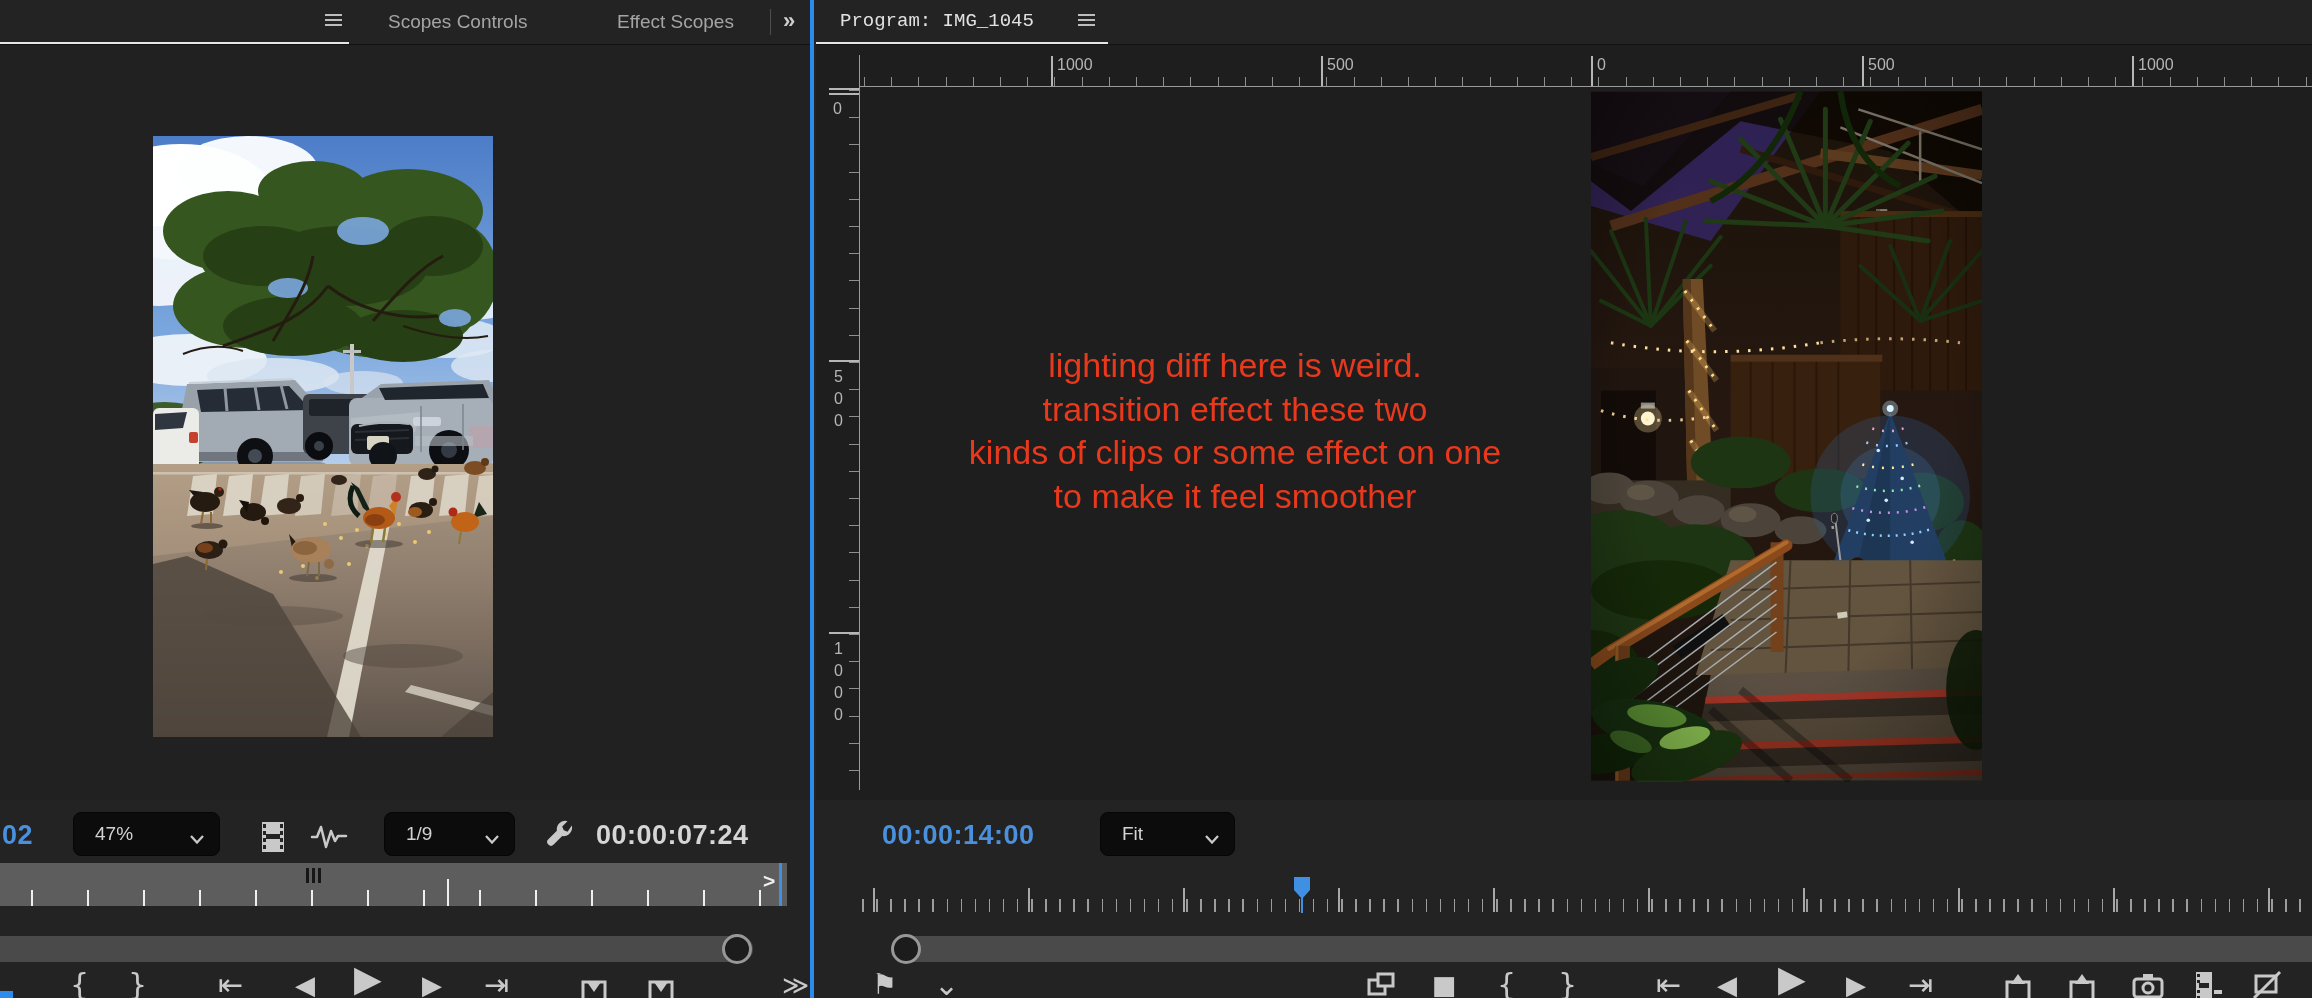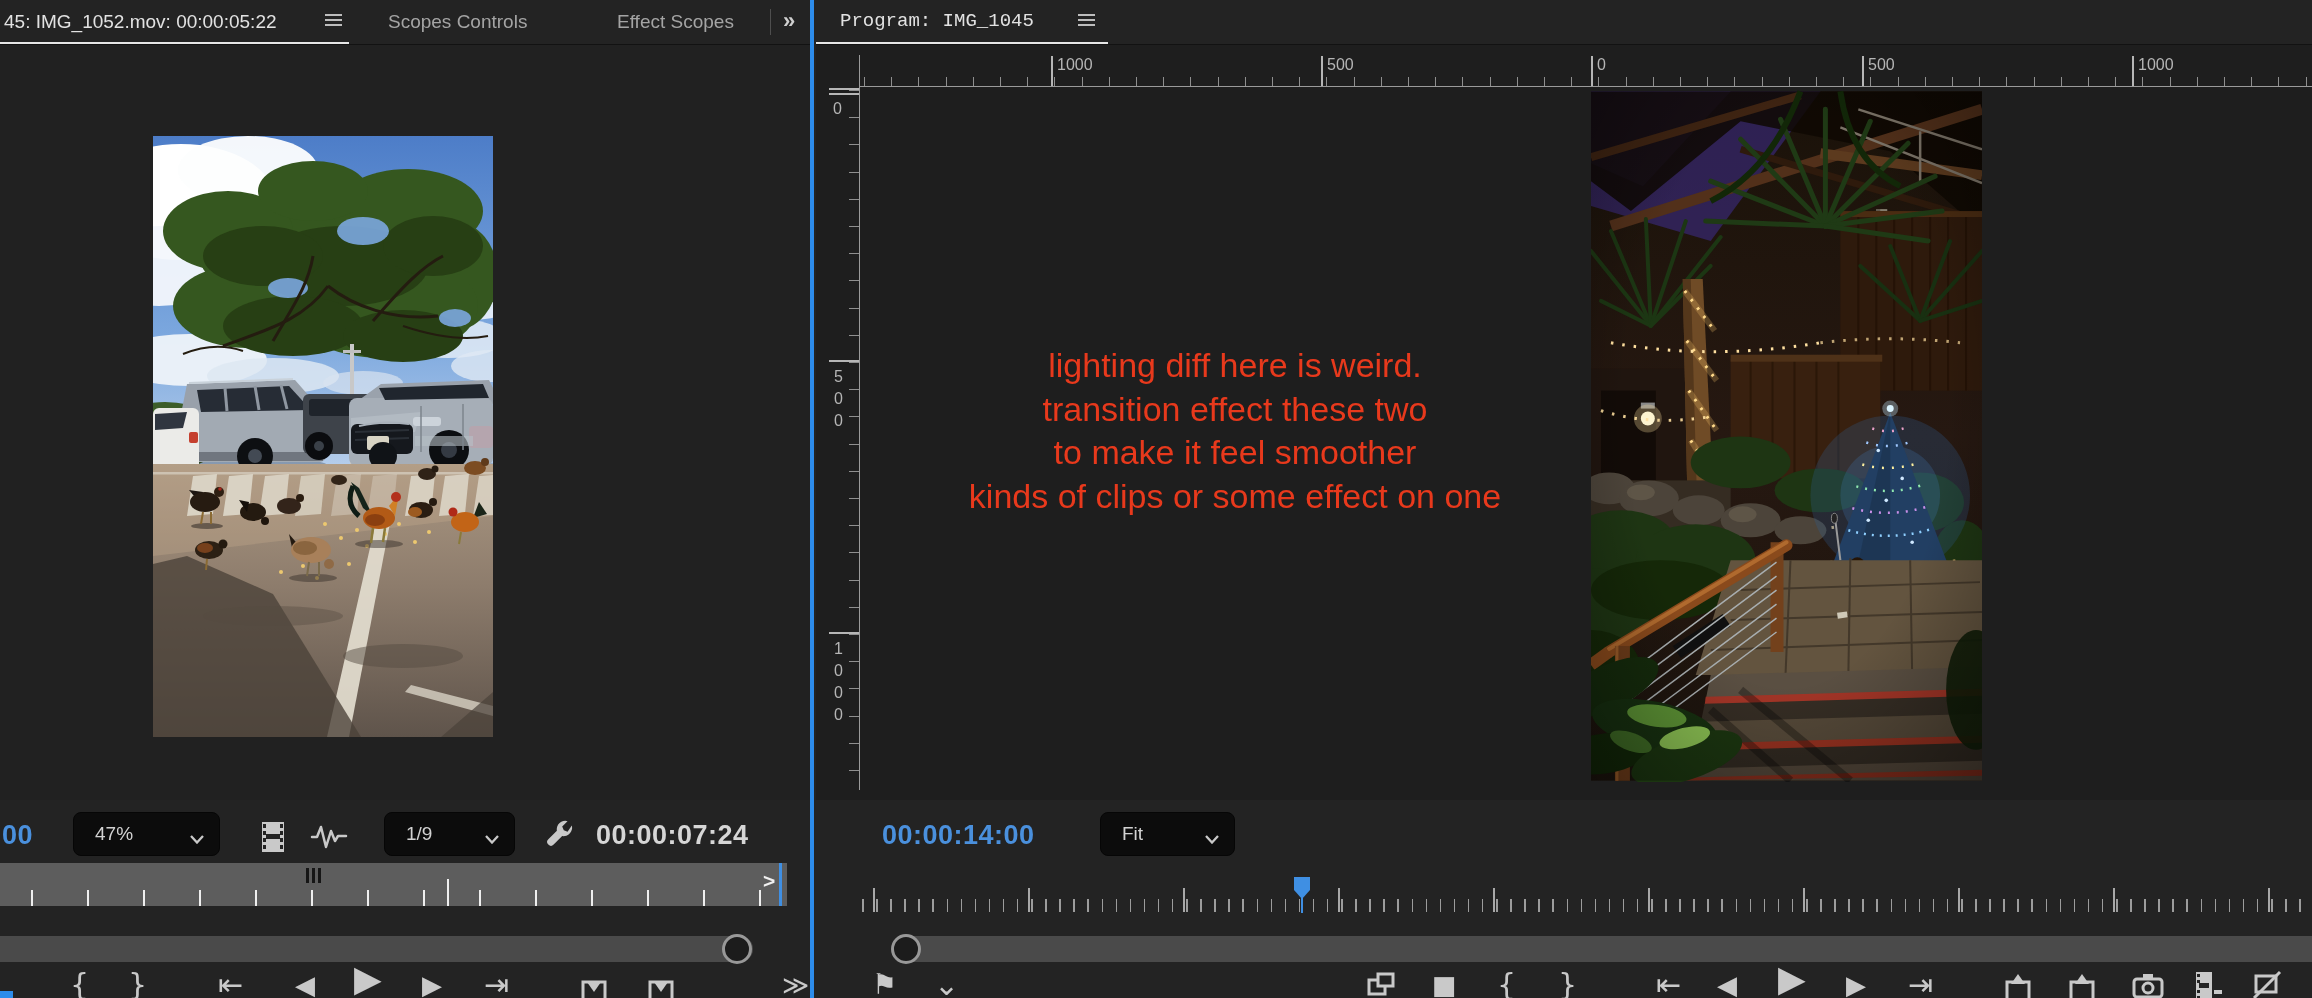--- a/index.html
+++ b/index.html
@@ -72,21 +72,20 @@
               font-size:34px;line-height:43.5px;color:#e8391c;font-weight:400;}
 </style>
 </head>
 <body>
 
 <div id="app">
 
   <div class="abs" style="left:0;top:0;width:810px;height:998px;">
 
     <div class="tabbar" style="left:0;width:810px;">
-      <span class="tab-label tab-active" style="left:4px;">45: IMG_1052.mov: 00:00:05:22</span>
       <span class="menu-btn" style="left:325px;">
           <i></i>
           <i></i>
           <i></i>
         </span>
       <div class="tab-underline" style="left:0;width:349px;"></div>
       <span class="tab-label tab-inactive" style="left:388px;">Scopes Controls</span>
       <span class="tab-label tab-inactive" style="left:617px;">Effect Scopes</span>
       <div class="tab-sep" style="left:770px;"></div>
       <span class="overflow-chevron" style="left:783px;">»</span>
@@ -287,21 +286,21 @@
           <line x1="308" y1="396" x2="306" y2="408" stroke="#8a7a3a" stroke-width="2"></line>
           <ellipse cx="322" cy="332" rx="11" ry="7" fill="#7c4c22"></ellipse>
           <circle cx="332" cy="326" r="4" fill="#5f3a1a"></circle>
           <ellipse cx="274" cy="338" rx="9" ry="6" fill="#2f2217"></ellipse>
           <circle cx="282" cy="333" r="3.5" fill="#251a10"></circle>
           <ellipse cx="186" cy="344" rx="8" ry="5" fill="#322418"></ellipse>
         </g>
       </svg>
     </div>
 
-    <span class="tc tc-blue abs" style="left:2px;top:820px;">00</span>
+    <span class="tc tc-blue abs" style="left:2px;top:820px;">02</span>
     <div class="dd" style="left:73px;top:812px;width:147px;">
       <span class="dd-val">47%</span>
       <span class="dd-chev">
         <svg width="14" height="9" viewBox="0 0 14 9">
             <path d="M1 1 L7 7.5 L13 1" stroke="#c9c9c9" stroke-width="2.3" fill="none"></path>
           </svg>
       </span>
     </div>
     <span class="cicon" style="left:258px;top:820px;">
       <svg width="30" height="34" viewBox="0 0 30 34">
@@ -736,22 +735,22 @@
       <ellipse cx="66" cy="626" rx="30" ry="11" fill="#5d9335" transform="rotate(8 66 626)"></ellipse>
       <ellipse cx="94" cy="648" rx="26" ry="10" fill="#8abf52" transform="rotate(-14 94 648)"></ellipse>
       <ellipse cx="40" cy="652" rx="22" ry="9" fill="#3f6b25" transform="rotate(20 40 652)"></ellipse>
       <ellipse cx="386" cy="600" rx="30" ry="60" fill="#0f1d08" opacity="0.9"></ellipse>
       <rect width="392" height="691" fill="url(#vig)"></rect>
     </svg>
 
     <div class="annotation" style="left:89px;">
       <div>lighting diff here is weird.</div>
       <div>transition effect these two</div>
+      <div>kinds of clips or some effect on one</div>
       <div>to make it feel smoother</div>
-      <div>kinds of clips or some effect on one</div>
     </div>
 
     <span class="tc tc-blue abs" style="left:66px;top:820px;">00:00:14:00</span>
     <div class="dd" style="left:284px;top:812px;width:135px;">
       <span class="dd-val">Fit</span>
       <span class="dd-chev">
         <svg width="14" height="9" viewBox="0 0 14 9">
             <path d="M1 1 L7 7.5 L13 1" stroke="#c9c9c9" stroke-width="2.3" fill="none"></path>
           </svg>
       </span>

